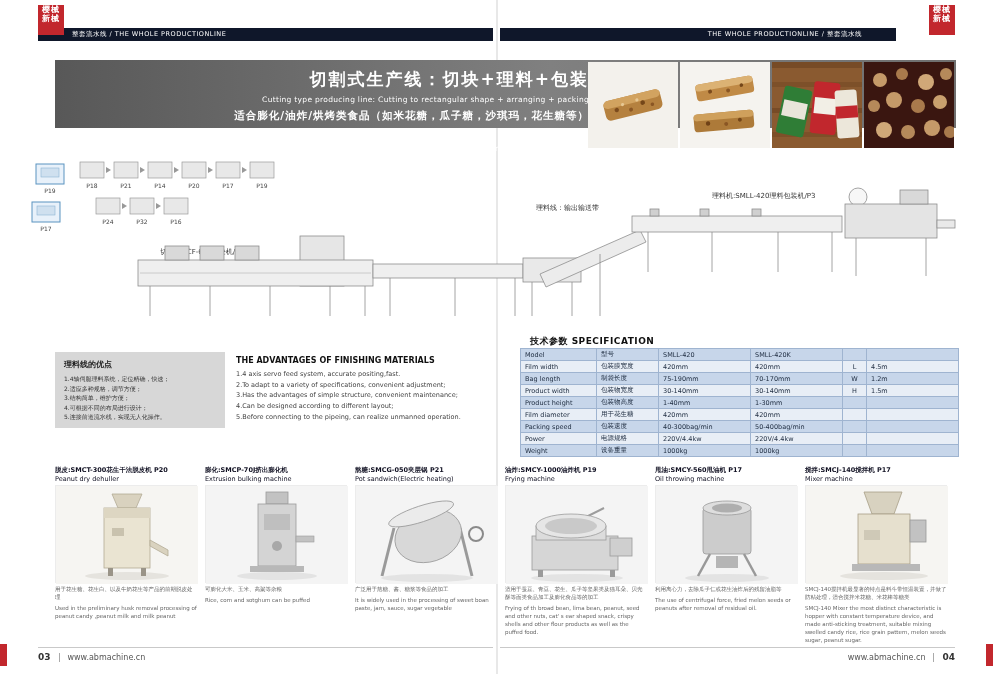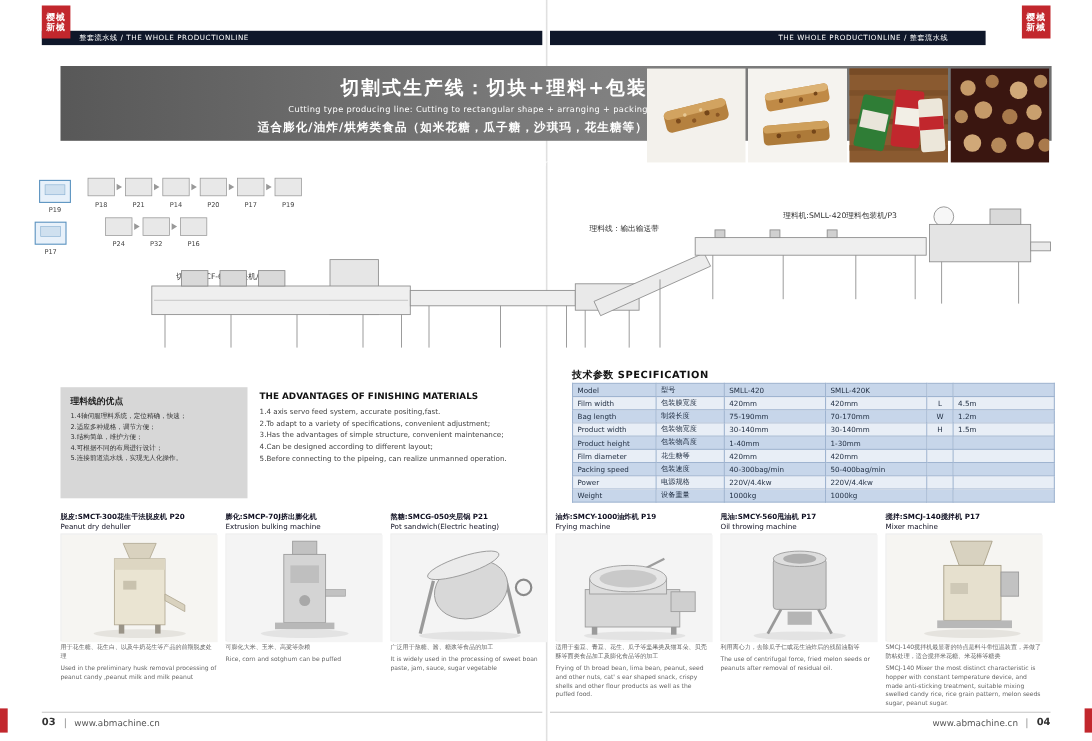--- a/index.html
+++ b/index.html
@@ -2,21 +2,21 @@
 <html><head>
 <meta charset="utf-8">
 <style>
   * { margin:0; padding:0; box-sizing:border-box; }
   body { background:#ffffff; font-family:"DejaVu Sans", sans-serif; }
   .page { position:relative; width:993px; height:674px; background:#ffffff; overflow:hidden; }
   .abs { position:absolute; }
 
   
   .logo { width:26px; height:30px; background:#c2272d; color:#fff; display:flex;
-          flex-direction:column; align-items:center; justify-content:center;
+          flex-direction:column; align-items:center; 
           font-size:8px; line-height:1.15; font-weight:bold; letter-spacing:1px; z-index:3; }
   .strip { height:13px; background:#0f172a; color:#fff; font-size:6.5px; line-height:13px;
            letter-spacing:0.5px; z-index:2; }
   .strip.left  { padding-left:34px; }
   .strip.right { text-align:right; padding-right:34px; }
 
   
   .banner { background:linear-gradient(90deg,#585858,#808080 55%,#6f6f6f); }
   .banner-text { position:absolute; left:14px; top:8px; width:520px; color:#fff; }
   .b-title-cn { font-size:17px; font-weight:bold; letter-spacing:2px; }
@@ -27,21 +27,21 @@
   .photo { width:90px; height:86px; overflow:hidden; }
 
   
   .adv-cn { background:#d7d7d7; padding:7px 9px; }
   .adv-cn-title { font-size:8px; font-weight:bold; color:#222; margin-bottom:4px; }
   .adv-cn-item { font-size:6px; line-height:1.6; color:#333; }
   .adv-en-title { font-size:8px; font-weight:bold; color:#111; margin-bottom:4px; }
   .adv-en-item { font-size:6.5px; line-height:1.65; color:#444; }
 
   
-  .spec-title { font-size:9px; font-weight:bold; color:#111; letter-spacing:0.5px; }
+  .spec-title { font-size:9px; font-weight:bold; color:#111; letter-spacing:0.5px;margin-left:10px; }
   table.spec { border-collapse:collapse; width:438px; table-layout:fixed; }
   table.spec td { border:1px solid #9fb4d0; font-size:6.5px; color:#223044;
                   padding:1px 4px; height:11px; overflow:hidden; white-space:nowrap; }
   table.spec tr:nth-child(odd)  td { background:#c7d6ea; }
   table.spec tr:nth-child(even) td { background:#e8eef6; }
   td.dim { text-align:center; }
 
   
   .mcol { width:142px; }
   .m-cap1 { font-size:6.5px; font-weight:bold; color:#101022; white-space:nowrap; }
@@ -256,21 +256,21 @@
     <g stroke="#8e8e8e" stroke-width="0.8">
       <circle cx="858" cy="47" r="9" fill="#f7f7f7"></circle>
       <rect x="845" y="54" width="92" height="34" fill="#e4e4e4"></rect>
       <rect x="900" y="40" width="28" height="14" fill="#d9d9d9"></rect>
       <rect x="937" y="70" width="18" height="8" fill="#e9e9e9"></rect>
       <line x1="856" y1="88" x2="856" y2="126"></line>
         <line x1="926" y1="88" x2="926" y2="126"></line>
     </g>
   </svg>
 
-  <div class="abs adv-cn" style="left:55px;top:352px;width:170px;height:101px;">
+  <div class="abs adv-cn" style="left:55px;top:352px;width:170px;height:76px;">
     <div class="adv-cn-title">理料线的优点</div>
     <div class="adv-cn-item">1.4轴伺服理料系统，定位精确，快速；</div>
     <div class="adv-cn-item">2.适应多种规格，调节方便；</div>
     <div class="adv-cn-item">3.结构简单，维护方便；</div>
     <div class="adv-cn-item">4.可根据不同的布局进行设计；</div>
     <div class="adv-cn-item">5.连接前道流水线，实现无人化操作。</div>
   </div>
   <div class="abs" style="left:236px;top:356px;width:268px;">
     <div class="adv-en-title">THE ADVANTAGES OF FINISHING MATERIALS</div>
     <div class="adv-en-item">1.4 axis servo feed system, accurate positing,fast.</div>
@@ -326,21 +326,21 @@
     <tr>
           <td>Product height</td>
           <td>包装物高度</td>
           <td>1-40mm</td>
           <td>1-30mm</td>
           <td class="dim"></td>
           <td></td>
         </tr>
     <tr>
           <td>Film diameter</td>
-          <td>花生糖等</td>
+          <td>用于花生糖</td>
           <td>420mm</td>
           <td>420mm</td>
           <td class="dim"></td>
           <td></td>
         </tr>
     <tr>
           <td>Packing speed</td>
           <td>包装速度</td>
           <td>40-300bag/min</td>
           <td>50-400bag/min</td>

